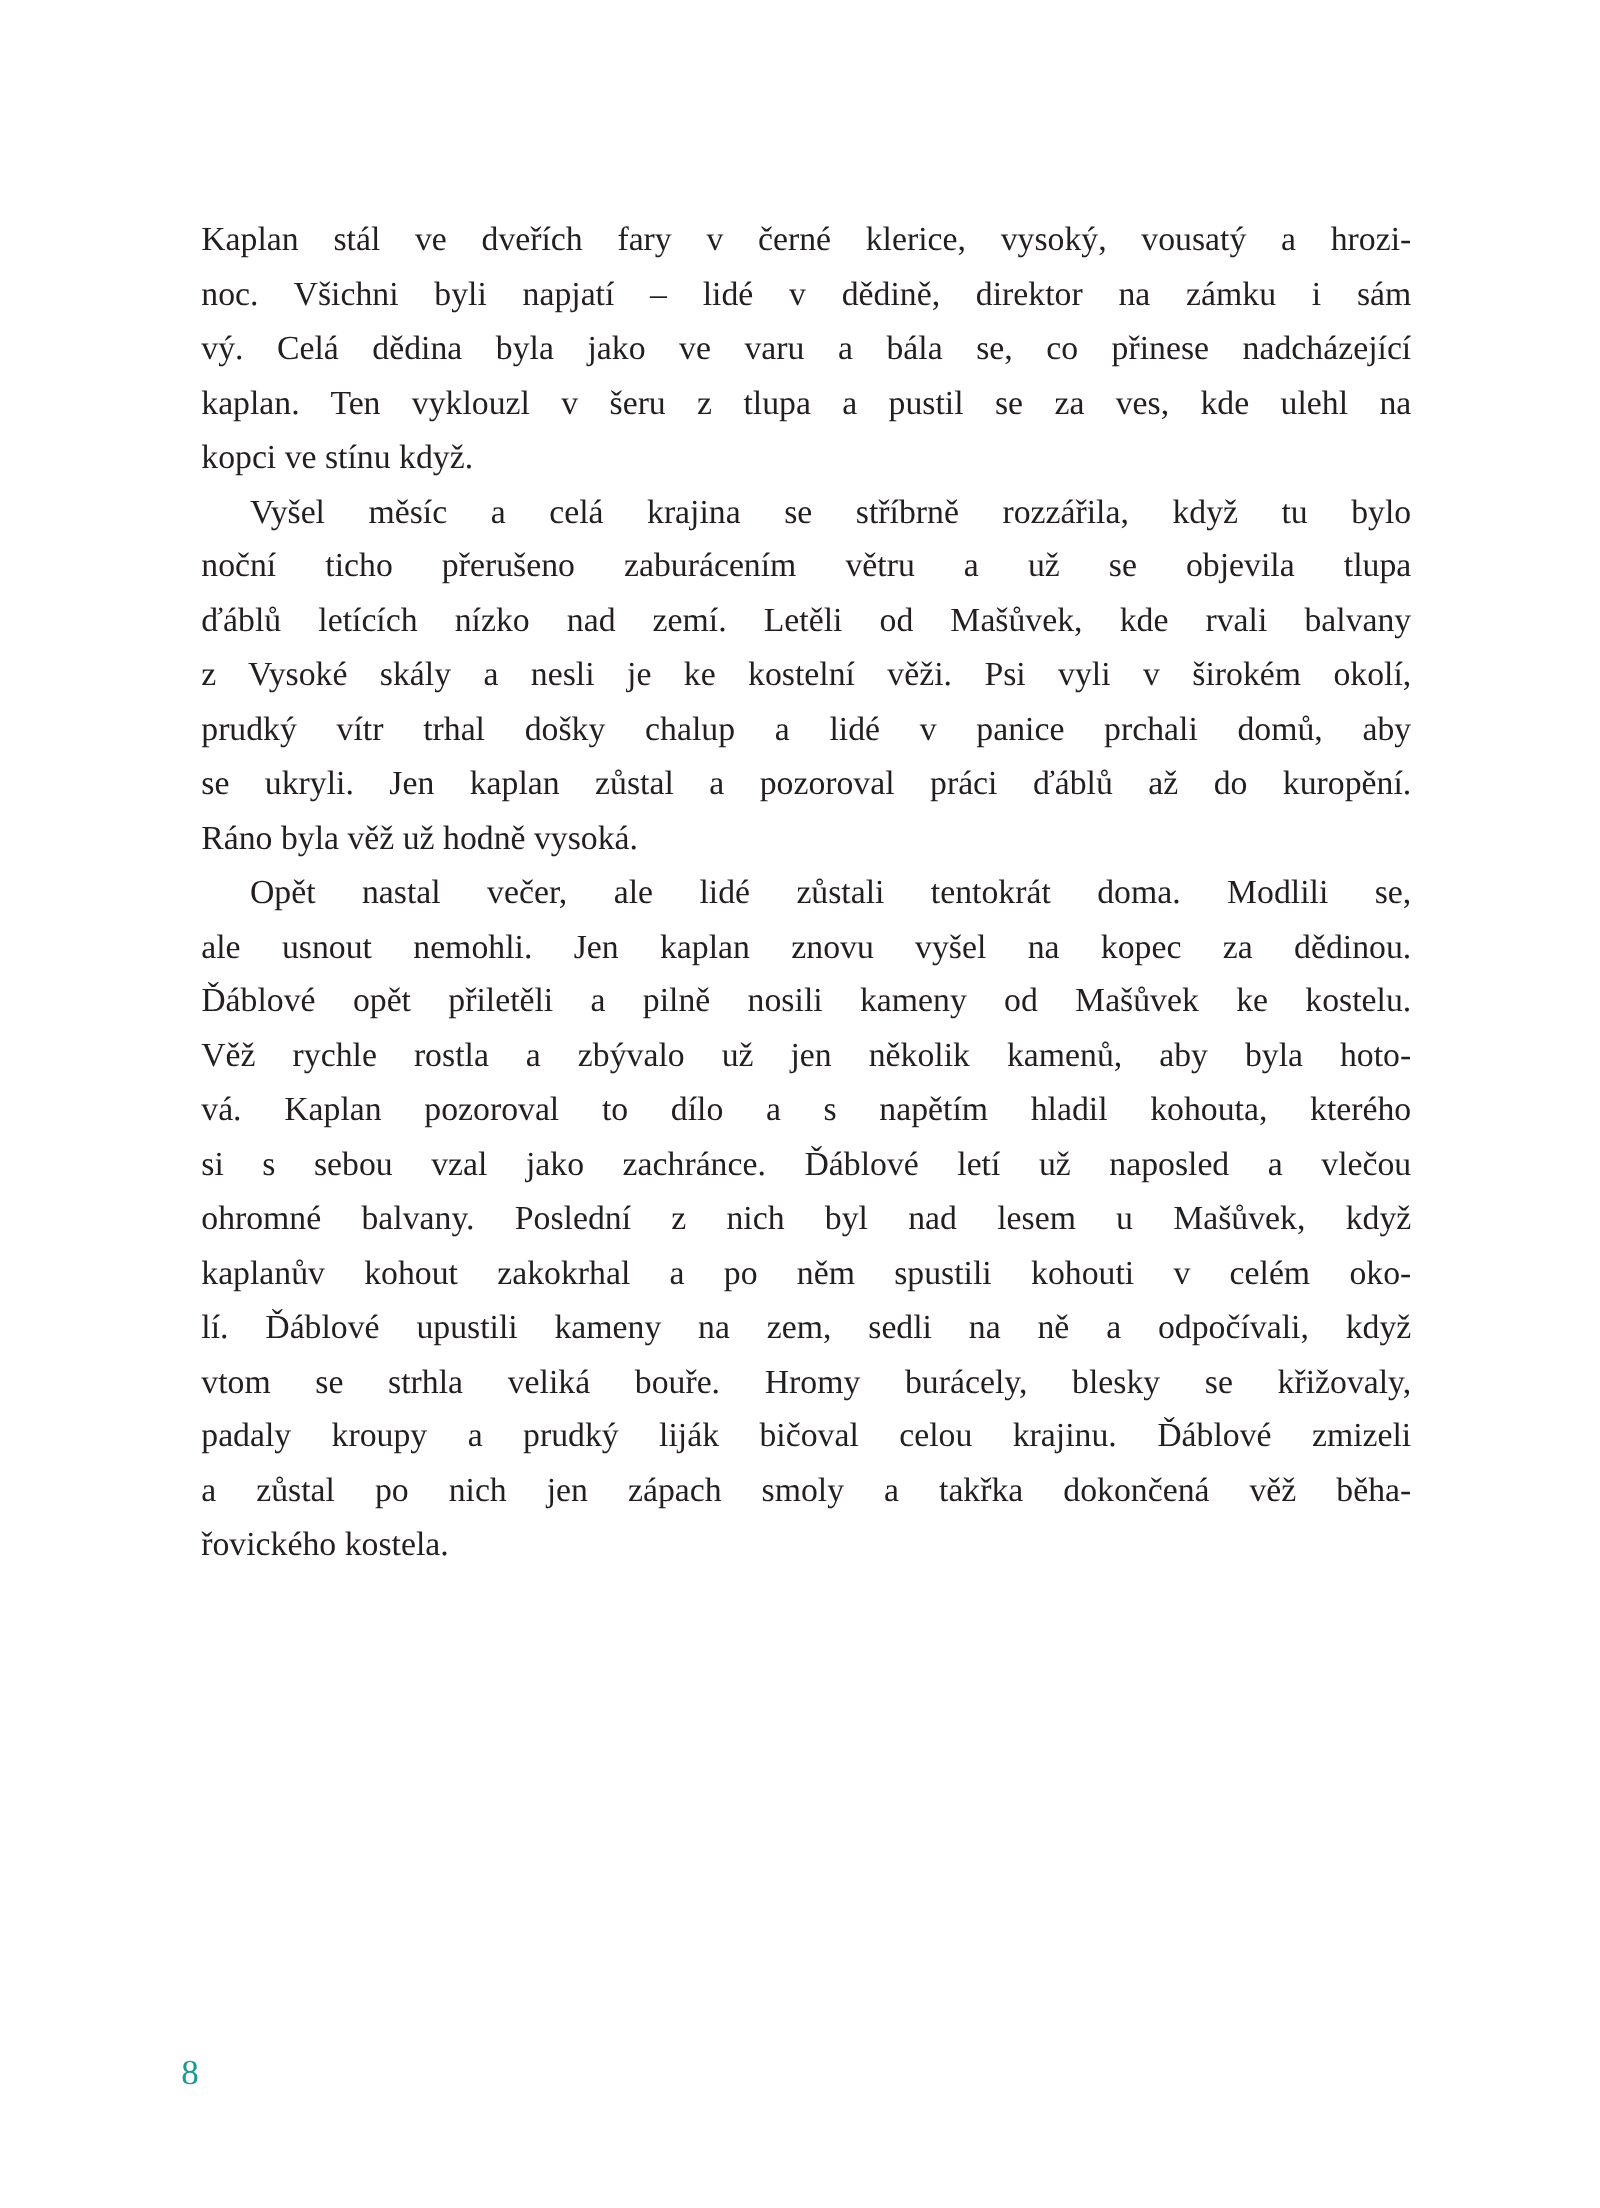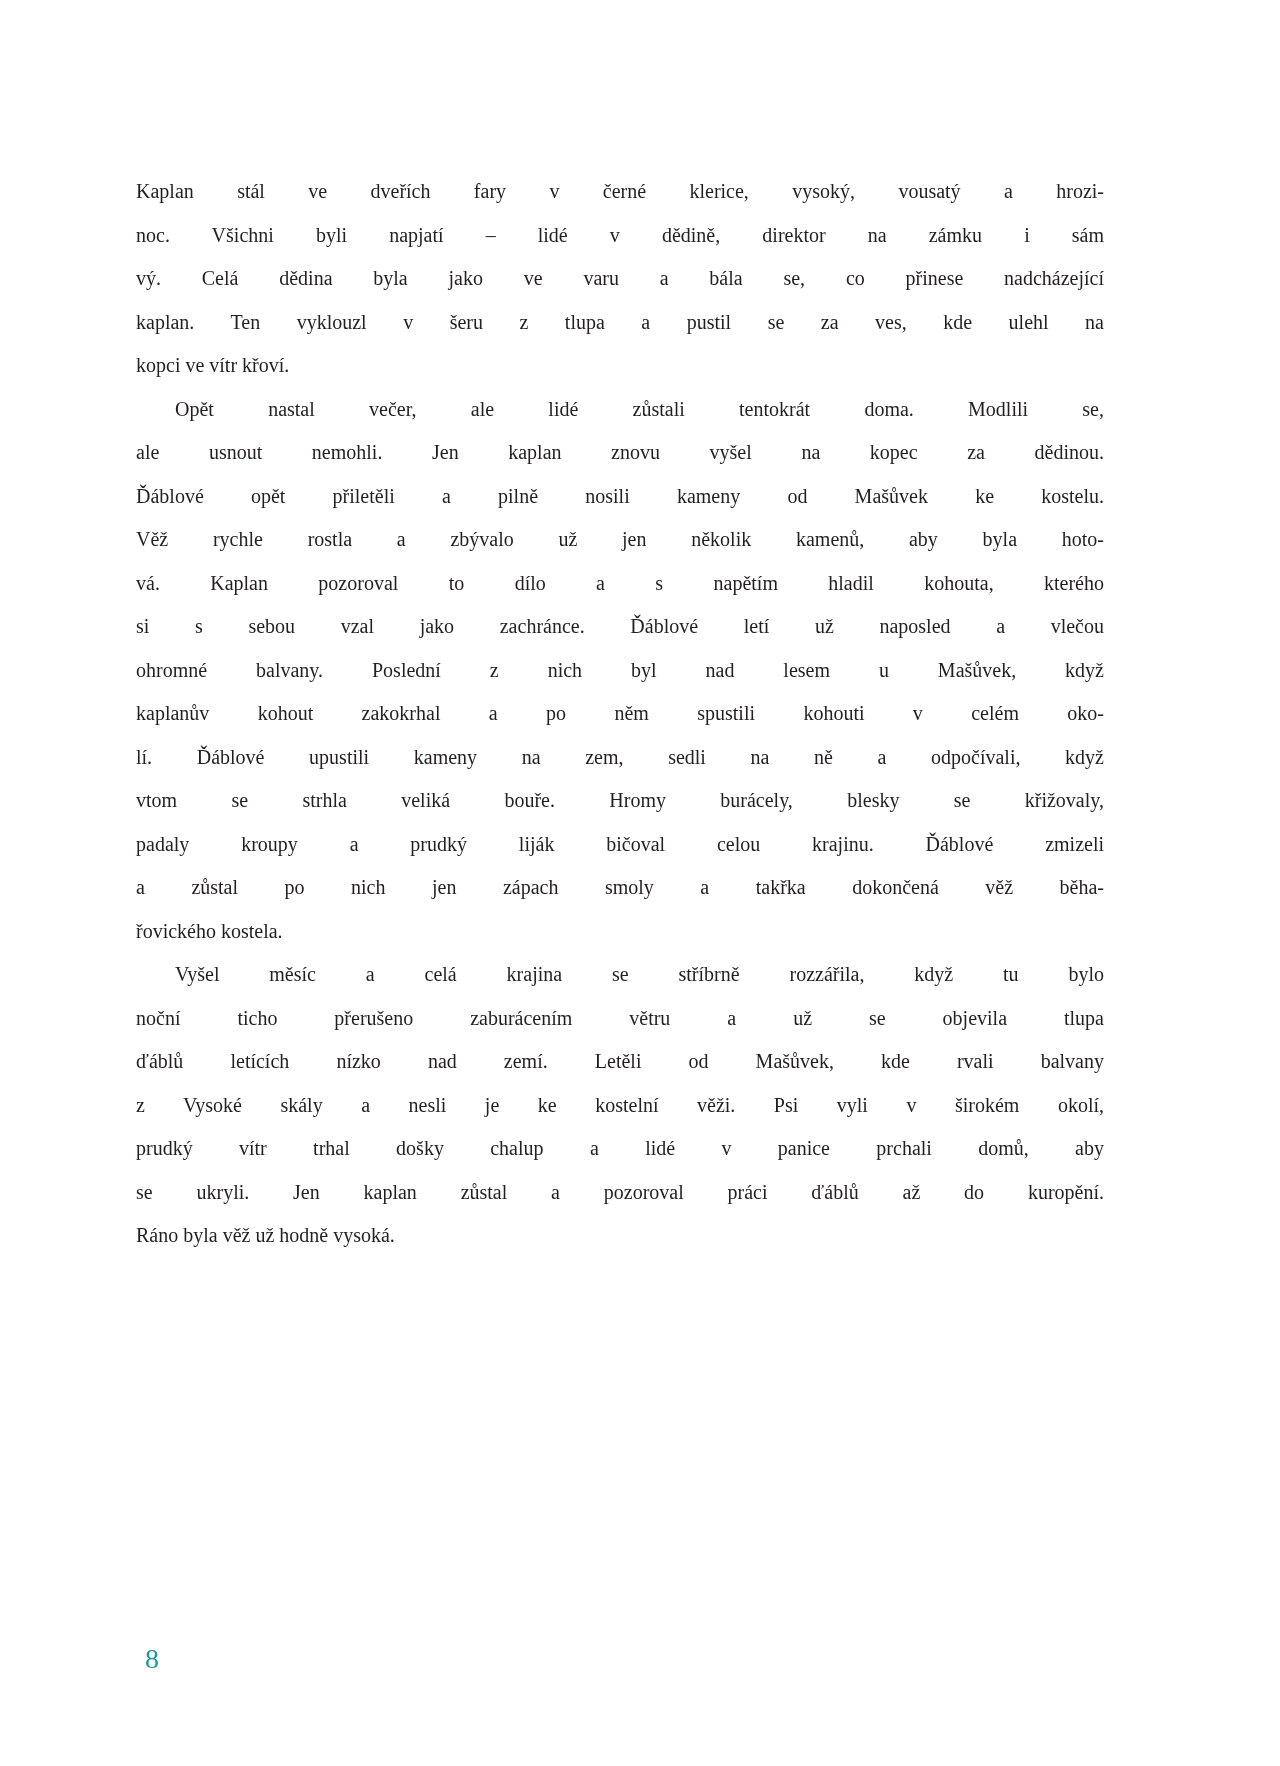--- a/index.html
+++ b/index.html
@@ -16,25 +16,25 @@
     .page {
       position: absolute;
       left: 0;
       top: 0;
       width: 1280px;
       height: 1766px;
       background: #ffffff;
     }
     .body-text {
       position: absolute;
-      left: 136px;
+      left: 161px;
       top: 170px;
       width: 968px;
       font-family: "Liberation Serif", "DejaVu Serif", serif;
-      font-size: 20px;
+      font-size: 27px;
       color: #231f20;
     }
     .line {
       display: block;
       height: 43.5px;
       line-height: 43.5px;
       white-space: nowrap;
       text-align: justify;
       text-align-last: justify;
     }
@@ -58,46 +58,46 @@
 <body>
 
 <div class="page">
   <div class="body-text" style="color: rgb(35, 31, 32);">
 
     <div>
       <span class="line">Kaplan stál ve dveřích fary v černé klerice, vysoký, vousatý a hrozi-</span>
       <span class="line">noc. Všichni byli napjatí – lidé v dědině, direktor na zámku i sám</span>
       <span class="line">vý. Celá dědina byla jako ve varu a bála se, co přinese nadcházející</span>
       <span class="line">kaplan. Ten vyklouzl v šeru z tlupa a pustil se za ves, kde ulehl na</span>
-      <span class="line last">kopci ve vítr křoví.</span>
+      <span class="line last">kopci ve stínu když.</span>
     </div>
 
+
+    <div>
+      <span class="line indent">Vyšel měsíc a celá krajina se stříbrně rozzářila, když tu bylo</span>
+      <span class="line">noční ticho přerušeno zaburácením větru a už se objevila tlupa</span>
+      <span class="line">ďáblů letících nízko nad zemí. Letěli od Mašůvek, kde rvali balvany</span>
+      <span class="line">z Vysoké skály a nesli je ke kostelní věži. Psi vyli v širokém okolí,</span>
+      <span class="line">prudký vítr trhal došky chalup a lidé v panice prchali domů, aby</span>
+      <span class="line">se ukryli. Jen kaplan zůstal a pozoroval práci ďáblů až do kuropění.</span>
+      <span class="line last">Ráno byla věž už hodně vysoká.</span>
+    </div>
 
     <div>
       <span class="line indent">Opět nastal večer, ale lidé zůstali tentokrát doma. Modlili se,</span>
       <span class="line">ale usnout nemohli. Jen kaplan znovu vyšel na kopec za dědinou.</span>
       <span class="line">Ďáblové opět přiletěli a pilně nosili kameny od Mašůvek ke kostelu.</span>
       <span class="line">Věž rychle rostla a zbývalo už jen několik kamenů, aby byla hoto-</span>
       <span class="line">vá. Kaplan pozoroval to dílo a s napětím hladil kohouta, kterého</span>
       <span class="line">si s sebou vzal jako zachránce. Ďáblové letí už naposled a vlečou</span>
       <span class="line">ohromné balvany. Poslední z nich byl nad lesem u Mašůvek, když</span>
       <span class="line">kaplanův kohout zakokrhal a po něm spustili kohouti v celém oko-</span>
       <span class="line">lí. Ďáblové upustili kameny na zem, sedli na ně a odpočívali, když</span>
       <span class="line">vtom se strhla veliká bouře. Hromy burácely, blesky se křižovaly,</span>
       <span class="line">padaly kroupy a prudký liják bičoval celou krajinu. Ďáblové zmizeli</span>
       <span class="line">a zůstal po nich jen zápach smoly a takřka dokončená věž běha-</span>
       <span class="line last">řovického kostela.</span>
     </div>
 
-    <div>
-      <span class="line indent">Vyšel měsíc a celá krajina se stříbrně rozzářila, když tu bylo</span>
-      <span class="line">noční ticho přerušeno zaburácením větru a už se objevila tlupa</span>
-      <span class="line">ďáblů letících nízko nad zemí. Letěli od Mašůvek, kde rvali balvany</span>
-      <span class="line">z Vysoké skály a nesli je ke kostelní věži. Psi vyli v širokém okolí,</span>
-      <span class="line">prudký vítr trhal došky chalup a lidé v panice prchali domů, aby</span>
-      <span class="line">se ukryli. Jen kaplan zůstal a pozoroval práci ďáblů až do kuropění.</span>
-      <span class="line last">Ráno byla věž už hodně vysoká.</span>
-    </div>
-
   </div>
 
   <div class="page-number" style="color: rgb(26, 154, 147);">8</div>
 </div>
 
 </body></html>

